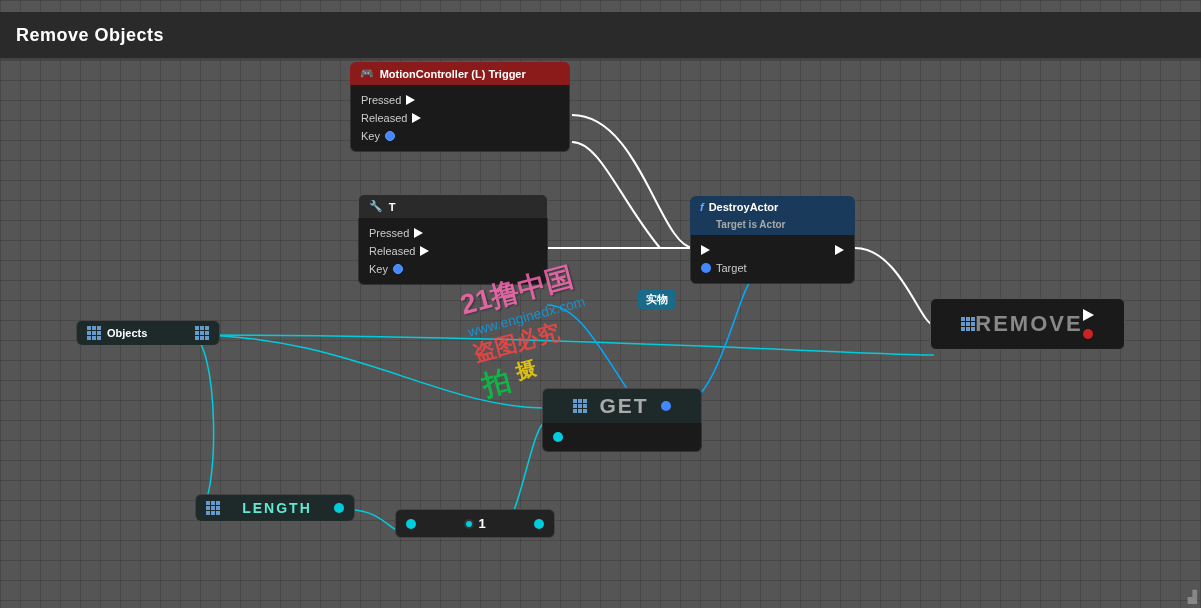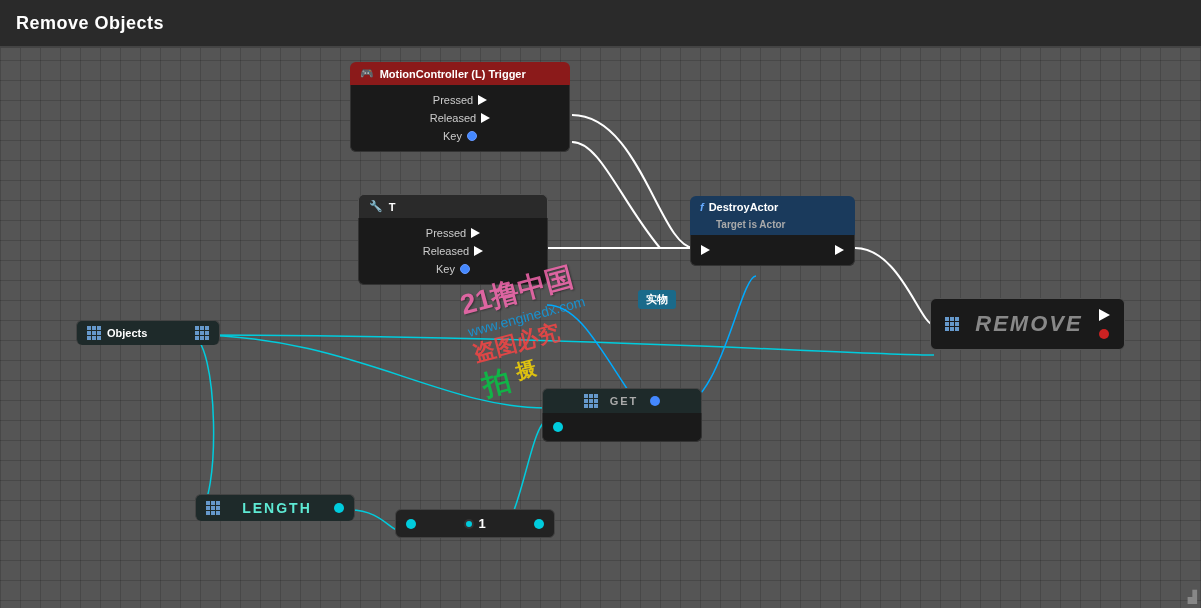--- a/index.html
+++ b/index.html
@@ -17,21 +17,21 @@
       position: relative;
       background-color: #555555;
       background-image:
         linear-gradient(rgba(0,0,0,0.15) 1px, transparent 1px),
         linear-gradient(90deg, rgba(0,0,0,0.15) 1px, transparent 1px);
       background-size: 20px 20px;
     }
 
     .title-bar {
       position: absolute;
-      top: 0; left: 0; right: 0;
+      top: 12px; left: 0; right: 0;
       height: 48px;
       background: #2a2a2a;
       border-bottom: 2px solid #444;
       display: flex;
       align-items: center;
       padding: 0 16px;
     }
 
     .title-bar-text {
       color: #ffffff;
@@ -67,21 +67,21 @@
       border-top: none;
     }
 
     .node-pin {
       display: flex;
       align-items: center;
       padding: 3px 10px;
       font-size: 11px;
       color: #cccccc;
       gap: 5px;
-      justify-content: center;
+      justify-content: flex-start;
     }
 
     .node-pin.left {
       justify-content: flex-start;
     }
 
     
     .motion-controller-node {
       top: 62px;
       left: 350px;
@@ -347,20 +347,24 @@
         <span style="color:#66aaff;font-style:italic;font-weight:900;">f</span>
         <span>DestroyActor</span>
       </div>
       <div style="font-size:10px;color:#aaa;padding-left:16px;">Target is Actor</div>
     </div>
     <div class="node-body">
       <div style="display:flex;justify-content:space-between;align-items:center;padding:4px 10px;">
         <div style="width:0;height:0;border-top:5px solid transparent;border-bottom:5px solid transparent;border-left:9px solid #fff;"></div>
         <div style="width:0;height:0;border-top:5px solid transparent;border-bottom:5px solid transparent;border-left:9px solid #fff;"></div>
       </div>
+      <div class="node-pin left">
+        <div style="width:10px;height:10px;border-radius:50%;background:#4488ff;"></div>
+        <span>Target</span>
+      </div>
     </div>
   </div>
 
   <div class="connection-label" style="top: 290px; left: 638px;">
     <span>实物</span>
   </div>
 
   <div class="node objects-node">
     <div class="node-header" style="background:#1e2a2a;border:1px solid #444;border-bottom:none;border-radius:6px;margin-left:16px;">
       <div class="grid-icon">
@@ -395,21 +399,21 @@
         <span></span>
           <span></span>
           <span></span>
         <span></span>
           <span></span>
           <span></span>
         <span></span>
           <span></span>
           <span></span>
       </div>
-      <span style="font-size:11px;font-weight:900;color:#aaa;letter-spacing:2px;margin:0 6px;">GET</span>
+      <span style="font-size:21px;font-weight:900;color:#aaa;letter-spacing:2px;margin:0 6px;">GET</span>
       <div style="width:10px;height:10px;border-radius:50%;background:#4488ff;"></div>
     </div>
     <div class="node-body">
       <div class="node-pin left">
         <div style="width:10px;height:10px;border-radius:50%;background:#00ccdd;"></div>
       </div>
     </div>
   </div>
 
   <div class="node length-node">
@@ -435,21 +439,21 @@
       <div style="width:10px;height:10px;border-radius:50%;background:#00ccdd;"></div>
       <div style="display:flex;align-items:center;gap:4px;">
         <div style="width:10px;height:10px;border-radius:50%;background:#00ccdd;border:2px solid #333;"></div>
         <span style="color:#fff;font-size:13px;font-weight:600;">1</span>
       </div>
       <div style="width:10px;height:10px;border-radius:50%;background:#00ccdd;"></div>
     </div>
   </div>
 
   <div class="node remove-node">
-    <div style="background:#1a1a1a;border:1px solid #555;border-radius:6px;padding:10px 14px;display:flex;align-items:center;justify-content:space-between;font-style:italic;">
+    <div style="background:#1a1a1a;border:1px solid #555;border-radius:6px;padding:10px 14px;display:flex;align-items:center;justify-content:center;">
       <div class="grid-icon">
         <span></span>
           <span></span>
           <span></span>
         <span></span>
           <span></span>
           <span></span>
         <span></span>
           <span></span>
           <span></span>

